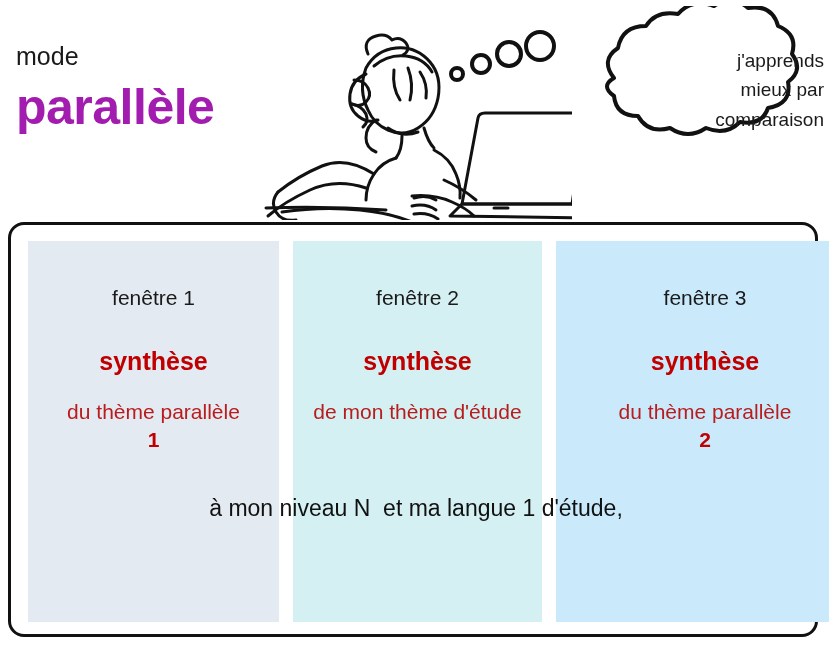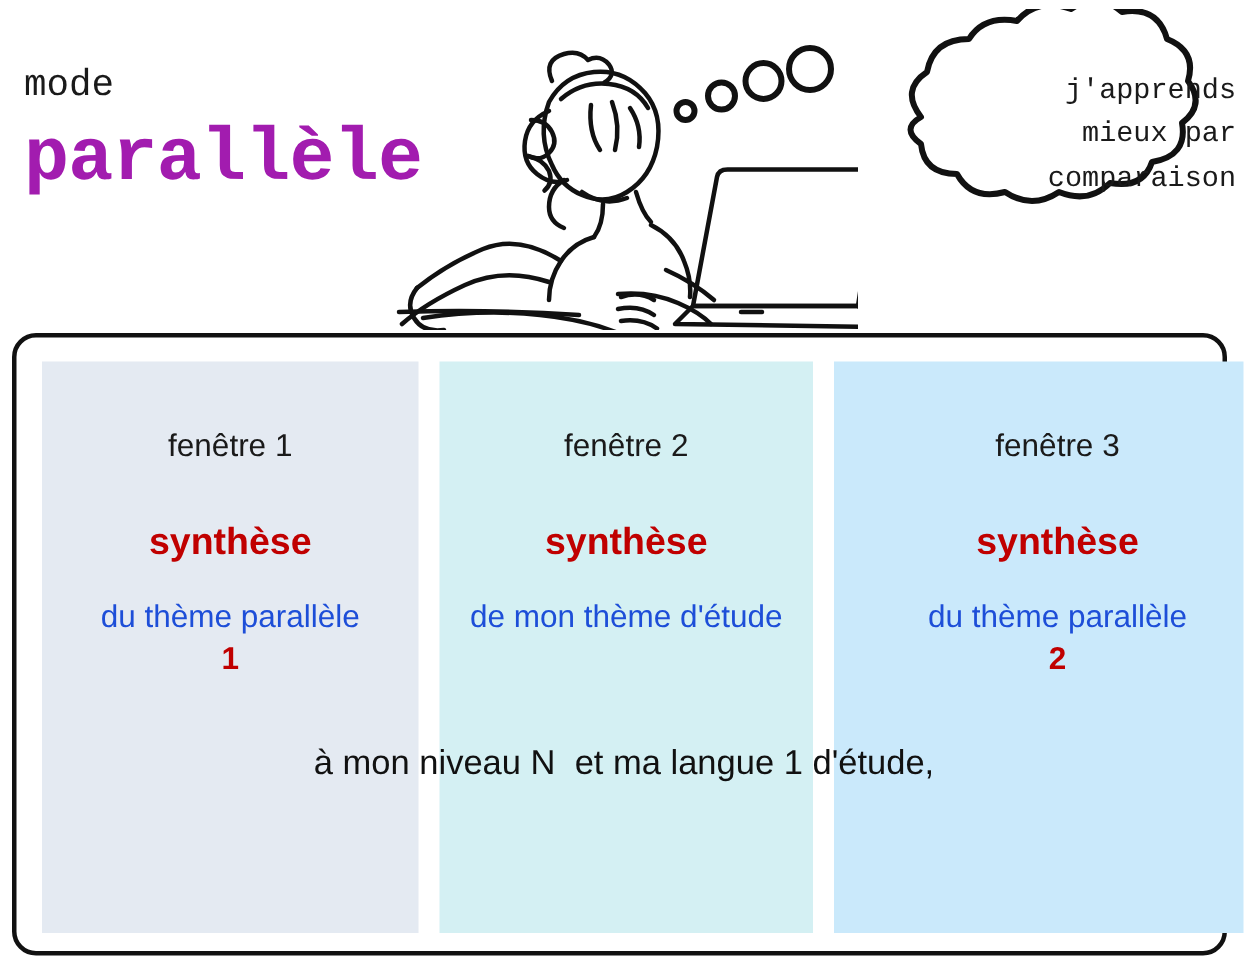--- a/index.html
+++ b/index.html
@@ -15,21 +15,20 @@
     font-family: "Liberation Sans", sans-serif;
     -webkit-font-smoothing: antialiased;
   }
 
   
   #header {
     position: absolute;
     left: 0; top: 0;
     width: 829px;
     height: 218px;
-    font-family: Liberation Mono, monospace;
   }
 
   #mode-label {
     position: absolute;
     left: 16px;
     top: 44px;
     font-size: 25px;
     color: #1a1a1a;
     letter-spacing: 0px;
     line-height: 1;
@@ -127,21 +126,21 @@
   .panel-synthese {
     font-size: 25px;
     font-weight: bold;
     color: #c00000;
     line-height: 1;
     margin-top: 41px;
   }
 
   .panel-desc {
     font-size: 21px;
-    color: #1d4ed8;
+    color: #b91c1c;
     line-height: 1.35;
     margin-top: 24px;
     padding: 0 4px;
   }
 
   .panel-num {
     font-size: 21px;
     font-weight: bold;
     color: #c00000;
     line-height: 1.35;

